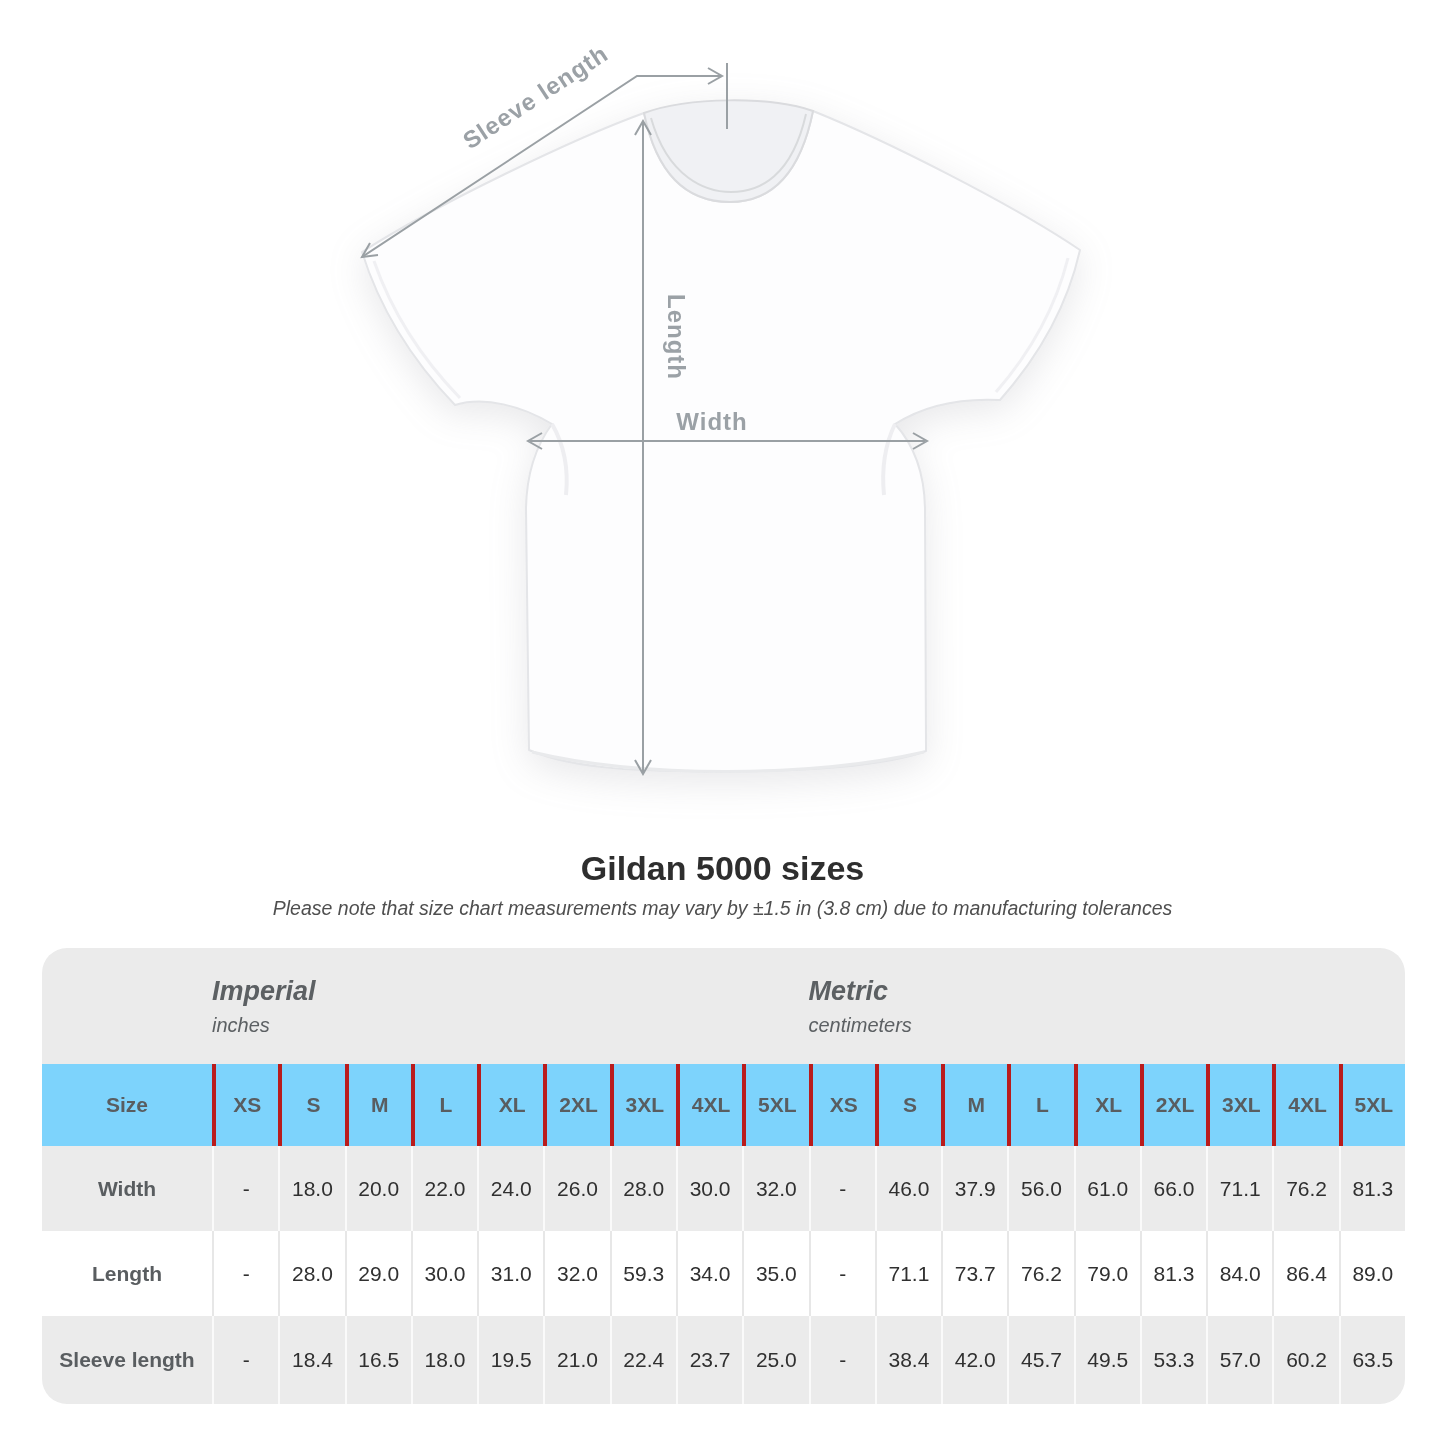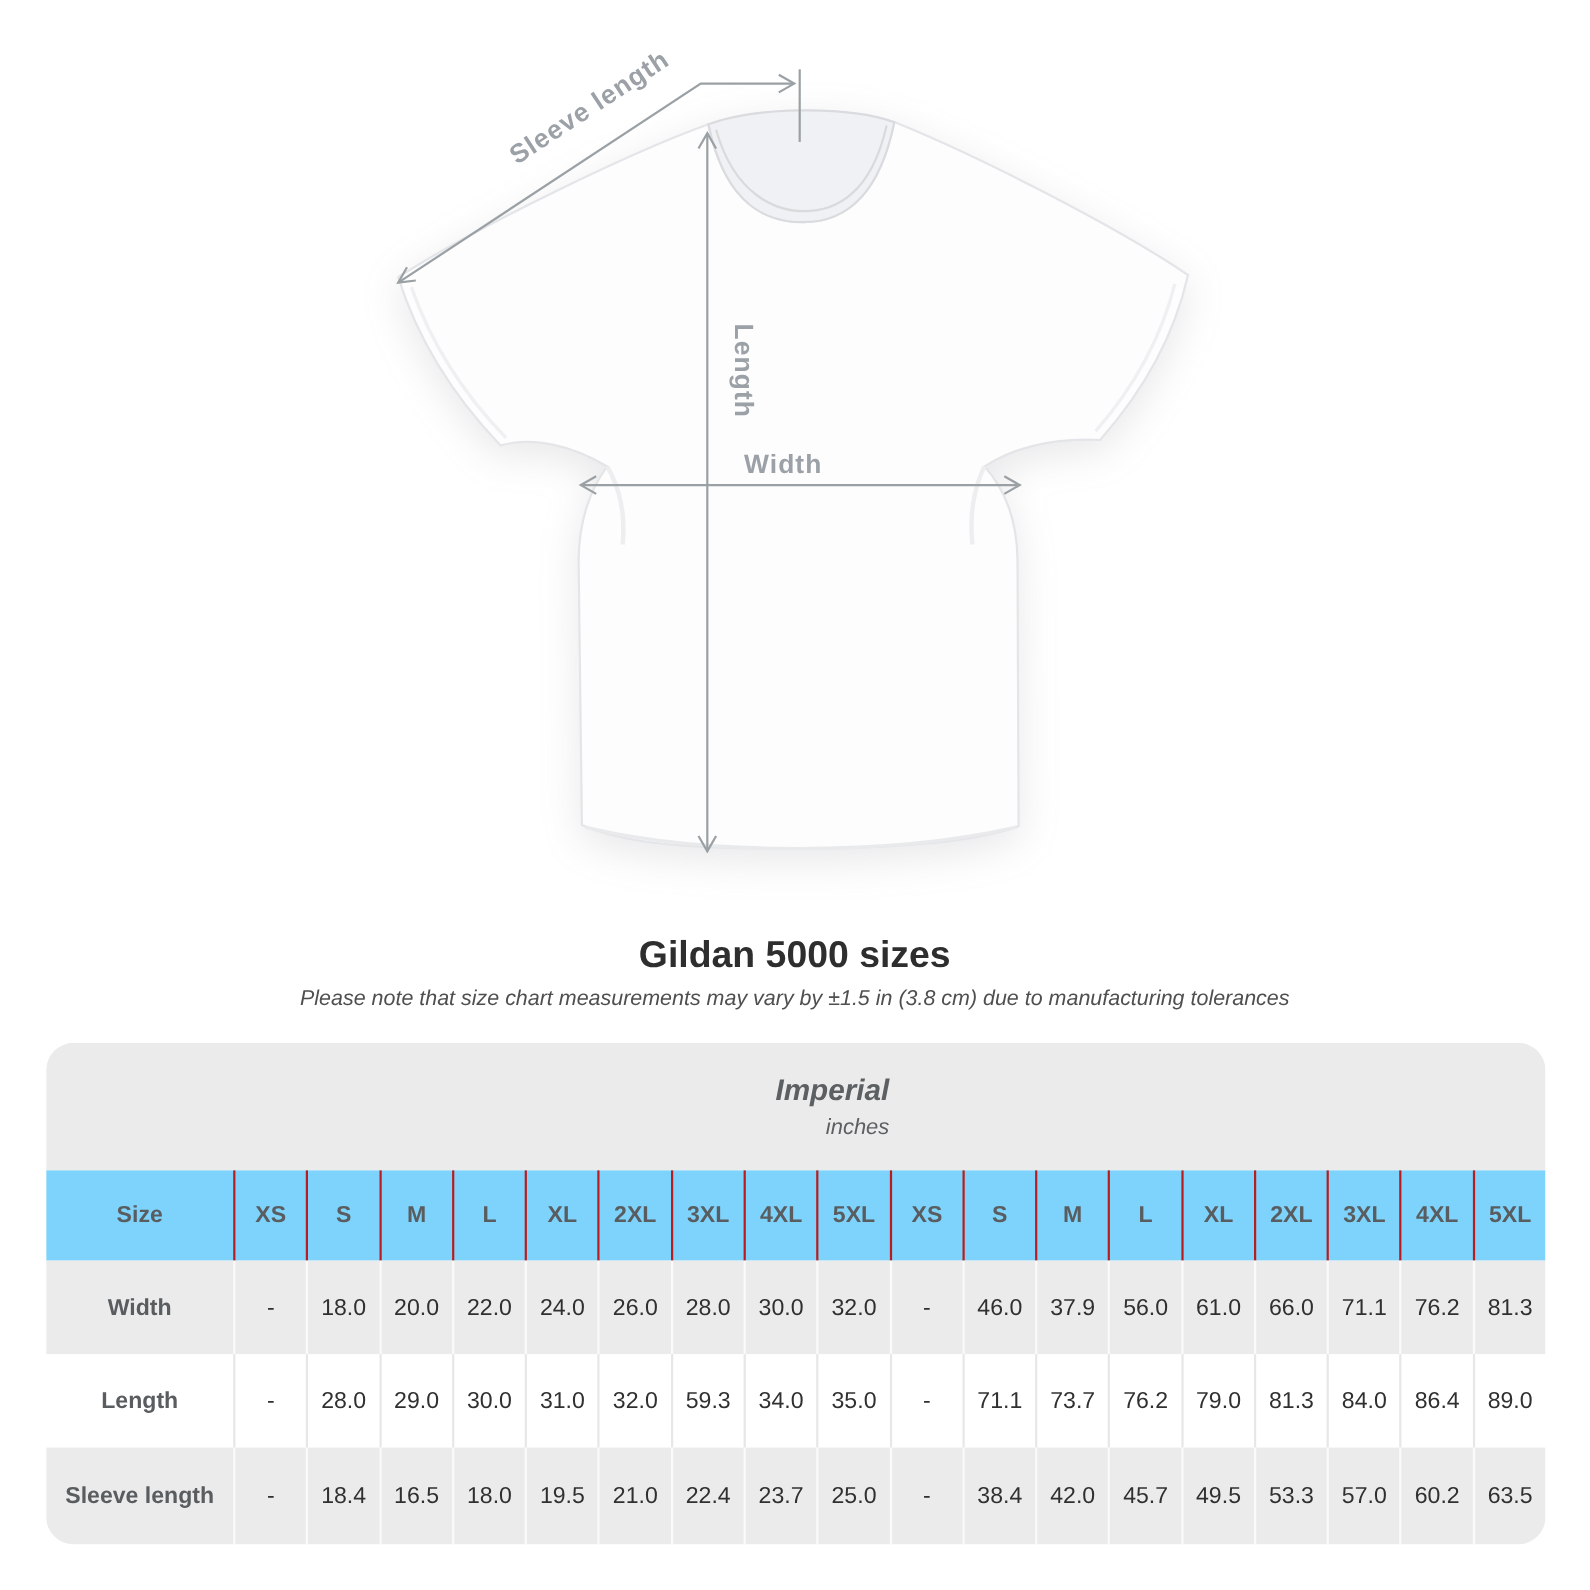--- a/index.html
+++ b/index.html
@@ -25,34 +25,34 @@
   }
   
   .size-table {
     position:absolute; left:42px; top:948px; width:1363px;
     border-radius:25px; overflow:hidden; background:#ffffff;
   }
   .trow { display:grid; grid-template-columns:170px repeat(18, 1fr); }
   .band { background:#ebebeb; height:116px; }
   .band-group {
     grid-column: span 9; display:flex; flex-direction:column;
-    align-items:flex-end; justify-content:center; gap:7px;
+    align-items:flex-start; justify-content:center; gap:7px;
   }
   .band-name { font-size:27px; font-weight:bold; font-style:italic; color:#5c6063; }
   .band-unit { font-size:20px; font-style:italic; color:#5c6063; }
   .header-row { height:82px; background:#7dd3fc; }
   .data-row { height:85px; }
   .data-row.gray { background:#ebebeb; }
   .data-row.last { height:88px; }
   .cell {
     display:flex; align-items:center; justify-content:center;
     font-size:21px; color:#303030;
   }
   .cell.label, .header-row .cell { font-weight:bold; color:#595d60; }
-  .header-row .cell + .cell { border-left:2px solid #b91c1c; }
+  .header-row .cell + .cell { border-left:4px solid #b91c1c; }
   .data-row.white .cell + .cell { border-left:2px solid #e7e7e7; }
   .data-row.gray .cell + .cell { border-left:2px solid #fafafa; }
 </style>
 </head>
 <body>
 
 <div class="page">
 
   <div class="diagram">
     <svg width="1445" height="845" viewBox="0 0 1445 845">
@@ -118,20 +118,24 @@
   <div class="page-title">Gildan 5000 sizes</div>
   <div class="page-subtitle">Please note that size chart measurements may vary by ±1.5 in (3.8 cm) due to manufacturing tolerances</div>
 
   <div class="size-table">
 
     <div class="trow band">
       <div></div>
       <div class="band-group">
         <div class="band-name">Imperial</div>
         <div class="band-unit">inches</div>
+      </div>
+      <div class="band-group">
+        <div class="band-name">Metric</div>
+        <div class="band-unit">centimeters</div>
       </div>
     </div>
 
     <div class="trow header-row">
       <div class="cell label">Size</div>
       <div class="cell">XS</div>
       <div class="cell">S</div>
       <div class="cell">M</div>
       <div class="cell">L</div>
       <div class="cell">XL</div>

